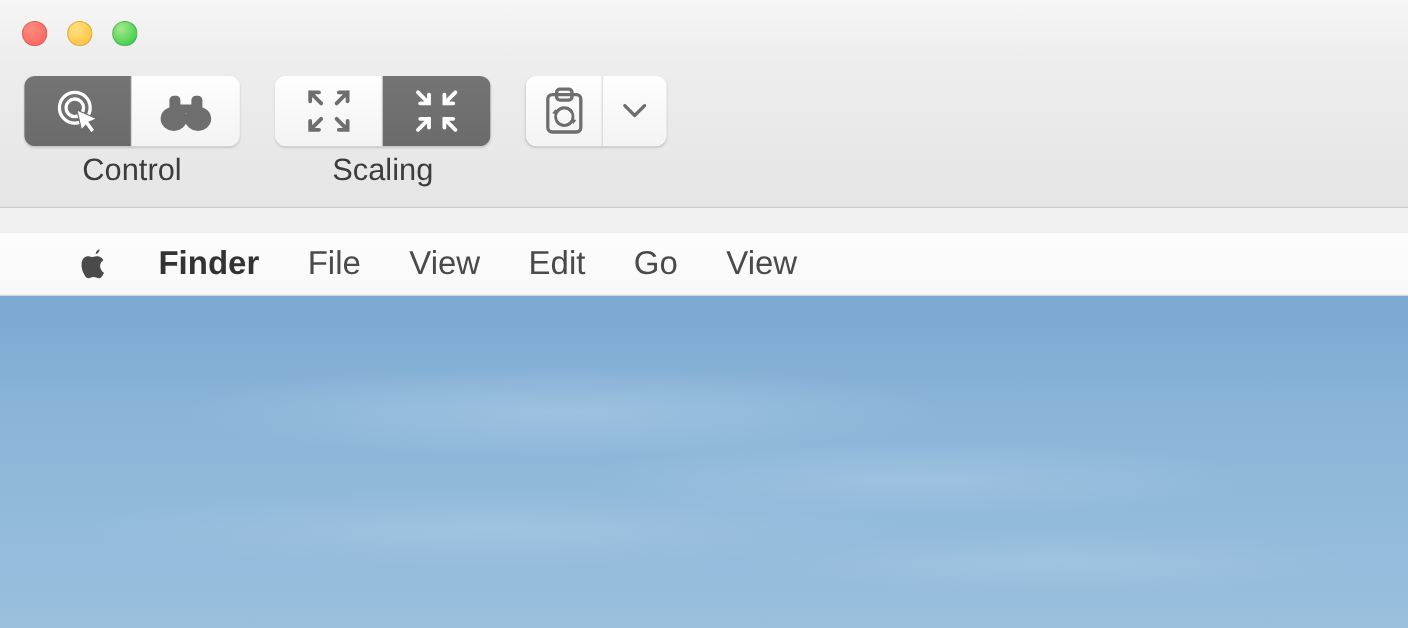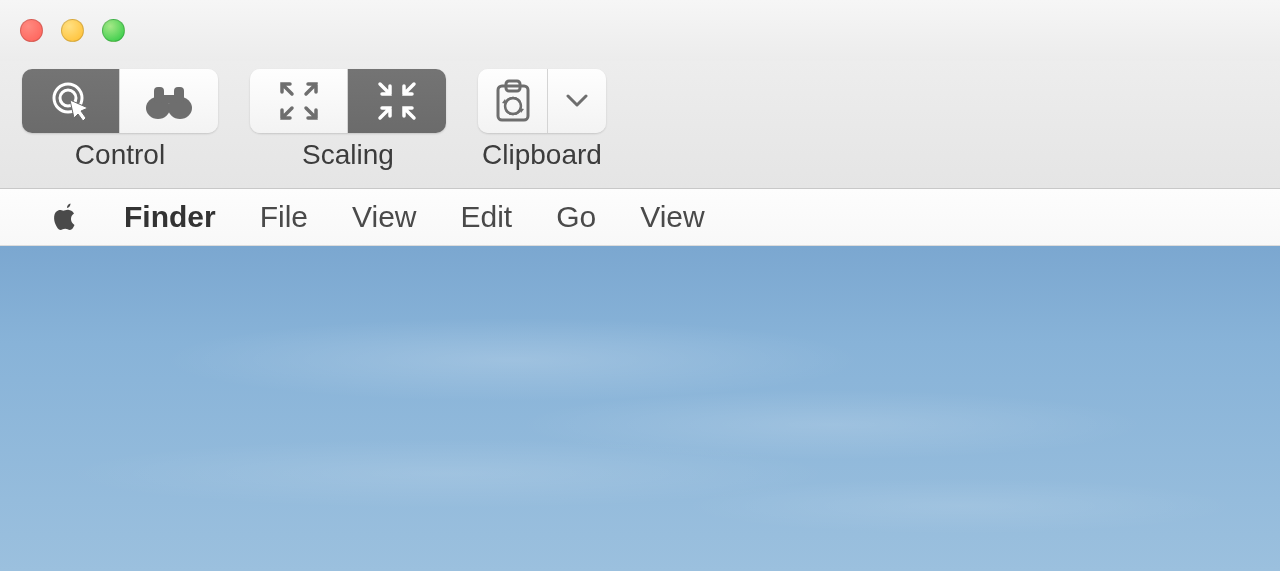--- a/index.html
+++ b/index.html
@@ -47,22 +47,23 @@
   .btn.active { background: linear-gradient(#747474, #6b6b6b); }
   .btn.inactive-dark { background: linear-gradient(#747474, #6b6b6b); }
   .btn.narrow { width: 60px; }
   .glabel { font-size: 28px; color: #3c3c3c; }
 
   .menubar {
     height: 57px;
     background: linear-gradient(#fdfdfd, #f8f8f8);
     border-bottom: 1px solid #dcdcdc;
     display: flex; align-items: center;
-    padding-left: 50px;
+    padding-left: 70px;
     gap: 44px;
+    margin-top: 23px;
   }
   .apple { width: 30px; height: 30px; }
   .mitem { font-size: 30px; color: #4a4a4a; }
   .mitem.bold { font-weight: 700; color: #333; }
   .desktop {
     flex: 1;
     background: linear-gradient(180deg, #7ba7d0 0%, #88b3d8 30%, #9bc0de 100%);
     position: relative;
   }
   .desktop::after{
@@ -157,21 +158,20 @@
           </span>
         </div>
         <div class="btn narrow" style="width:58px">
           <span>
             <svg width="22" height="14" viewBox="0 0 22 14">
               <path d="M2 2 L11 11 L20 2" fill="none" stroke="#6e6e6e" stroke-width="3" stroke-linecap="round" stroke-linejoin="round"></path>
             </svg>
           </span>
         </div>
       </div>
-      <div class="glabel">Clipboard</div>
     </div>
 
   </div>
 
   <div class="menubar">
     <span>
       <svg class="apple" viewBox="0 0 30 30">
         <path fill="#4a4a4a" d="M20.5 1.5c.2 2-1.5 4.3-3.4 4.5-.3-2.1 1.6-4.3 3.4-4.5zM24.5 22.9c-1.1 2.5-2.4 5-4.6 5-1.9 0-2.5-1.1-4.7-1.1s-2.9 1.1-4.7 1.1c-2.2 0-3.7-2.7-4.8-5.2C3.4 18 3.1 9.8 8.6 8.2c1.8-.5 3.5.5 4.7.5 1.2 0 3.4-1.3 5.7-.7 1 .2 3.6.8 5 3.5-4.4 2.7-3.7 8.9.5 11.4z"></path>
       </svg>
     </span>

